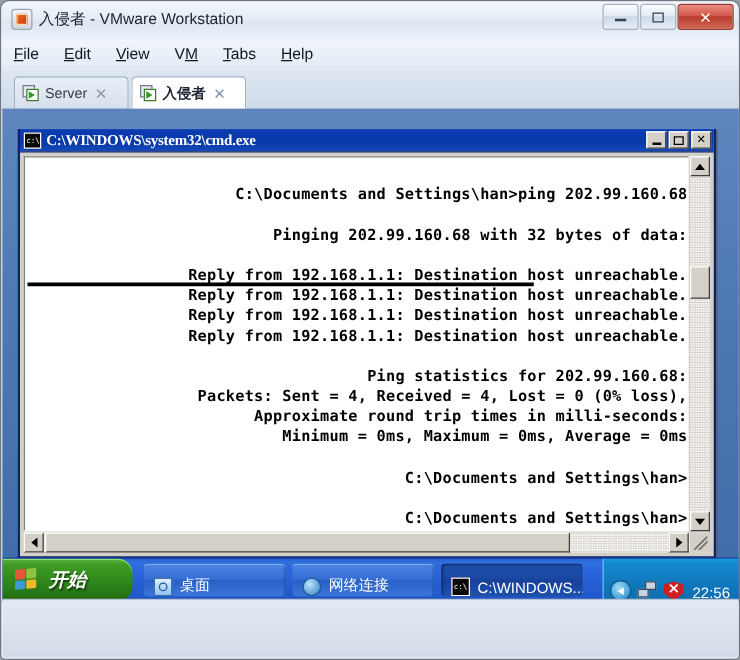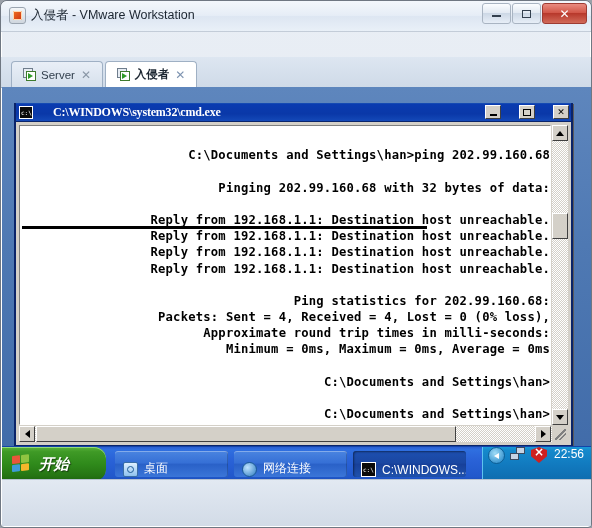--- a/index.html
+++ b/index.html
@@ -75,21 +75,21 @@
   #tabbar{
     position:absolute;left:0;top:56px;right:0;height:30px;
     background:linear-gradient(180deg,#dde6f1,#cfdae8);
     border-bottom:1px solid #9fb0c4;
   }
   .vtab{
     position:absolute;top:4px;height:26px;box-sizing:border-box;
     border:1px solid #9fb0c4;border-bottom:none;
     border-radius:4px 4px 0 0;
     display:flex;align-items:center;padding:0 6px 0 6px;
-    font-size:11.5px;color:#1b2530;justify-content:center;
+    font-size:11.5px;color:#1b2530;
   }
   .vtab.inactive{
     background:linear-gradient(180deg,#e9eff7,#d6e0ec);
     color:#33404e;
   }
   .vtab.active{
     background:#ffffff;border-color:#9fb0c4;
     box-shadow:0 1px 0 0 #ffffff;
     font-weight:bold;
   }
@@ -133,21 +133,20 @@
     border:2px solid #0a246a;
     border-top:none;
     box-shadow:1px 1px 0 #5a5a5a;
   }
   #cmd-titlebar{
     height:19px;width:100%;box-sizing:border-box;
     background:linear-gradient(180deg,#1a52b5 0%,#0a3bb0 8%,#0a38a8 60%,#1449b8 100%);
     display:flex;align-items:center;
     padding:0 2px 0 3px;
     border-bottom:1px solid #0a246a;
-    gap:16px;
   }
   #cmd-icon{
     width:14px;height:13px;background:#0a0a0a;border:1px solid #ffffff;
     box-sizing:border-box;position:relative;flex:none;margin-right:4px;
   }
   #cmd-icon::after{
     content:"c:\\";position:absolute;left:1px;top:0px;
     font-family:"DejaVu Sans Mono",monospace;font-size:6px;color:#ffffff;
     line-height:11px;
   }
@@ -295,21 +294,21 @@
   .tb-icon{width:15px;height:15px;margin-right:6px;flex:none;position:relative;}
   .tb-ico-desktop{background:linear-gradient(180deg,#dff0ff,#8fc2ef);border:1px solid #3b6ea5;box-sizing:border-box;border-radius:2px;}
   .tb-ico-desktop::after{content:"";position:absolute;left:3px;top:3px;width:7px;height:7px;border:1.5px solid #1f5b96;border-radius:50%;box-sizing:border-box;}
   .tb-ico-net{background:radial-gradient(circle at 35% 35%,#bfe3ff,#2d7bc0);border-radius:50%;border:1px solid #1d5a96;box-sizing:border-box;}
   .tb-ico-cmd{background:#0a0a0a;border:1px solid #ffffff;box-sizing:border-box;}
   .tb-ico-cmd::after{content:"c:\\";position:absolute;left:1px;top:-1px;font-family:"DejaVu Sans Mono",monospace;font-size:6px;color:#fff;line-height:15px;}
   #systray{
     position:absolute;right:0;top:0;height:34px;width:108px;
     background:linear-gradient(180deg,#199ad8 0%,#1589cc 10%,#1179be 55%,#0e6cae 100%);
     border-left:1px solid #5fc3ef;
-    display:flex;align-items:flex-start;
+    display:flex;align-items:flex-end;
   }
   #tray-collapse{
     width:17px;height:17px;border-radius:50%;margin-left:5px;flex:none;
     background:radial-gradient(circle at 40% 35%,#9fdcf7,#1a7fc4);
     border:1px solid #0d5e95;box-sizing:border-box;position:relative;
   }
   #tray-collapse::after{
     content:"";position:absolute;left:5px;top:4.5px;width:0;height:0;
     border-top:3.5px solid transparent;border-bottom:3.5px solid transparent;
     border-right:5px solid #ffffff;
@@ -357,20 +356,28 @@
         <div class="g">
             <div class="max-glyph"></div>
           </div>
       </div>
       <div class="wbtn close">
         <div class="g">✕</div>
       </div>
     </div>
   </div>
 
+  <div id="menubar">
+    <div class="mi"><span class="u">F</span>ile</div>
+    <div class="mi"><span class="u">E</span>dit</div>
+    <div class="mi"><span class="u">V</span>iew</div>
+    <div class="mi">V<span class="u">M</span></div>
+    <div class="mi"><span class="u">T</span>abs</div>
+    <div class="mi"><span class="u">H</span>elp</div>
+  </div>
 
   <div id="tabbar">
     <div class="vtab inactive" style="left:10px;width:92px;">
       <span class="tab-icon">
           <i></i>
         </span>
       <span>Server</span>
       <span class="tab-close">✕</span>
     </div>
     <div class="vtab active" style="left:104px;width:92px;">

